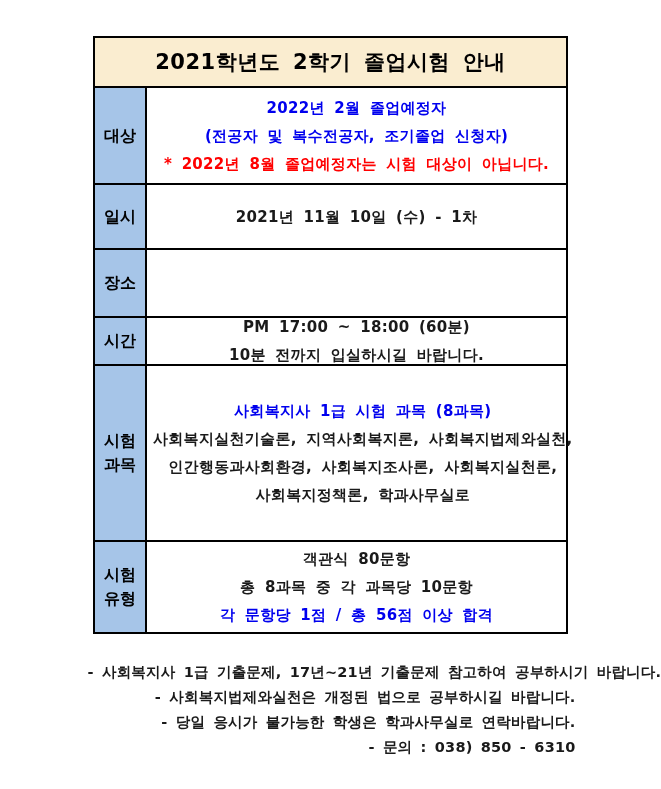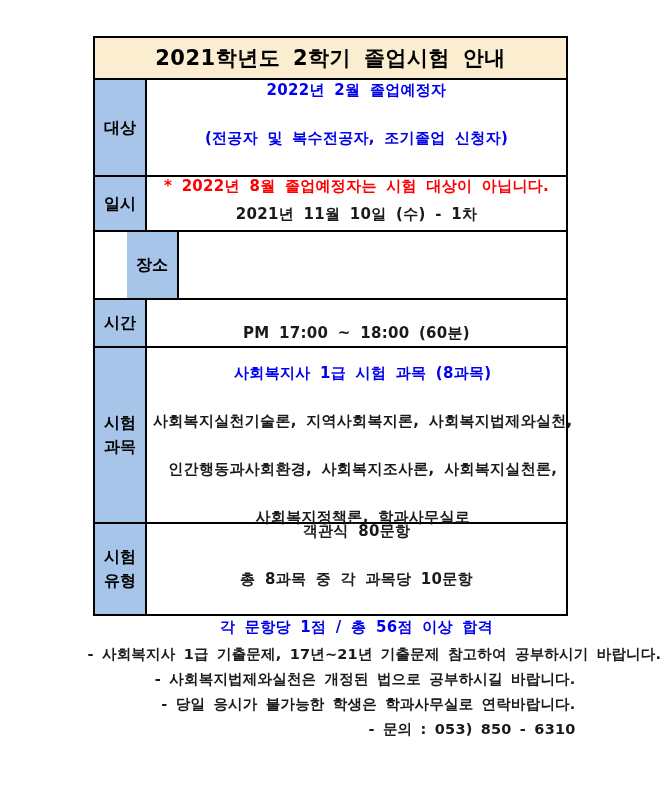--- a/index.html
+++ b/index.html
@@ -18,33 +18,33 @@
     overflow: hidden;
   }
   .doc { width: 661px; height: 789px; }
   .table {
     width: 475px;
     margin: 36px auto 0 auto;
     border: 2px solid var(--border-c);
     background: #FFFFFF;
   }
   .table-header {
-    height: 40px;
+    height: 48px;
     background: var(--header-bg);
     display: flex; align-items: center; justify-content: center;
     font-size: 21px; font-weight: bold; color: #000000;
     letter-spacing: 0.5px; word-spacing: 5px;
   }
   .row {
     display: flex;
     border-top: 2px solid var(--border-c);
   }
   #rows .row:nth-child(1) { height: 97px; }
-  #rows .row:nth-child(2) { height: 55px; }
-  #rows .row:nth-child(3) { height: 68px; padding-left: 32px; }
+  #rows .row:nth-child(2) { height: 65px; }
+  #rows .row:nth-child(3) { height: 68px; }
   #rows .row:nth-child(4) { height: 48px; }
   #rows .row:nth-child(5) { height: 176px; }
   #rows .row:nth-child(6) { height: 92px; }
   .row-label {
     width: 52px; flex: 0 0 52px;
     background: var(--label-bg);
     border-right: 2px solid var(--border-c);
     display: flex; align-items: center; justify-content: center;
     font-size: 16px; font-weight: bold; color: #000000;
     white-space: pre-line; text-align: center; line-height: 24px;
@@ -54,21 +54,20 @@
     display: flex; flex-direction: column;
     align-items: center; justify-content: center;
     text-align: center;
     padding: 4px 6px;
   }
   .line {
     font-size: 15px; font-weight: bold;
     line-height: 28px;
     letter-spacing: 0.3px; word-spacing: 4px;
     white-space: nowrap;
-    margin-top: 20px;
   }
   .line.black { color: var(--c-black); }
   .line.blue  { color: var(--c-blue); }
   .line.red   { color: var(--c-red); }
   .footnotes {
     width: 490px;
     margin: 26px auto 0 auto;
     padding-left: 2px;
     text-align: right;
   }
@@ -100,20 +99,21 @@
             <div class="line black">2021년 11월 10일 (수) - 1차</div>
           </div>
         </div>
         <div class="row">
           <div class="row-label">장소</div>
         </div>
         <div class="row">
           <div class="row-label">시간</div>
           <div class="row-content">
             <div class="line black">PM 17:00 ~ 18:00 (60분)</div>
+            <div class="line black">10분 전까지 입실하시길 바랍니다.</div>
           </div>
         </div>
         <div class="row">
           <div class="row-label">시험
 과목</div>
           <div class="row-content">
             <div class="line blue">사회복지사 1급 시험 과목 (8과목)</div>
             <div class="line black">사회복지실천기술론, 지역사회복지론, 사회복지법제와실천,</div>
             <div class="line black">인간행동과사회환경, 사회복지조사론, 사회복지실천론,</div>
             <div class="line black">사회복지정책론, 학과사무실로</div>
@@ -127,15 +127,15 @@
             <div class="line black">총 8과목 중 각 과목당 10문항</div>
             <div class="line blue">각 문항당 1점 / 총 56점 이상 합격</div>
           </div>
         </div>
       </div>
   </div>
   <div class="footnotes" id="footnotes">
       <div class="footnote">- 사회복지사 1급 기출문제, 17년~21년 기출문제 참고하여 공부하시기 바랍니다.</div>
       <div class="footnote">- 사회복지법제와실천은 개정된 법으로 공부하시길 바랍니다.</div>
       <div class="footnote">- 당일 응시가 불가능한 학생은 학과사무실로 연락바랍니다.</div>
-      <div class="footnote">- 문의 : 053) 850 - 6310</div>
+      <div class="footnote">- 문의 : 038) 850 - 6310</div>
     </div>
 </div>
 
 </body></html>

